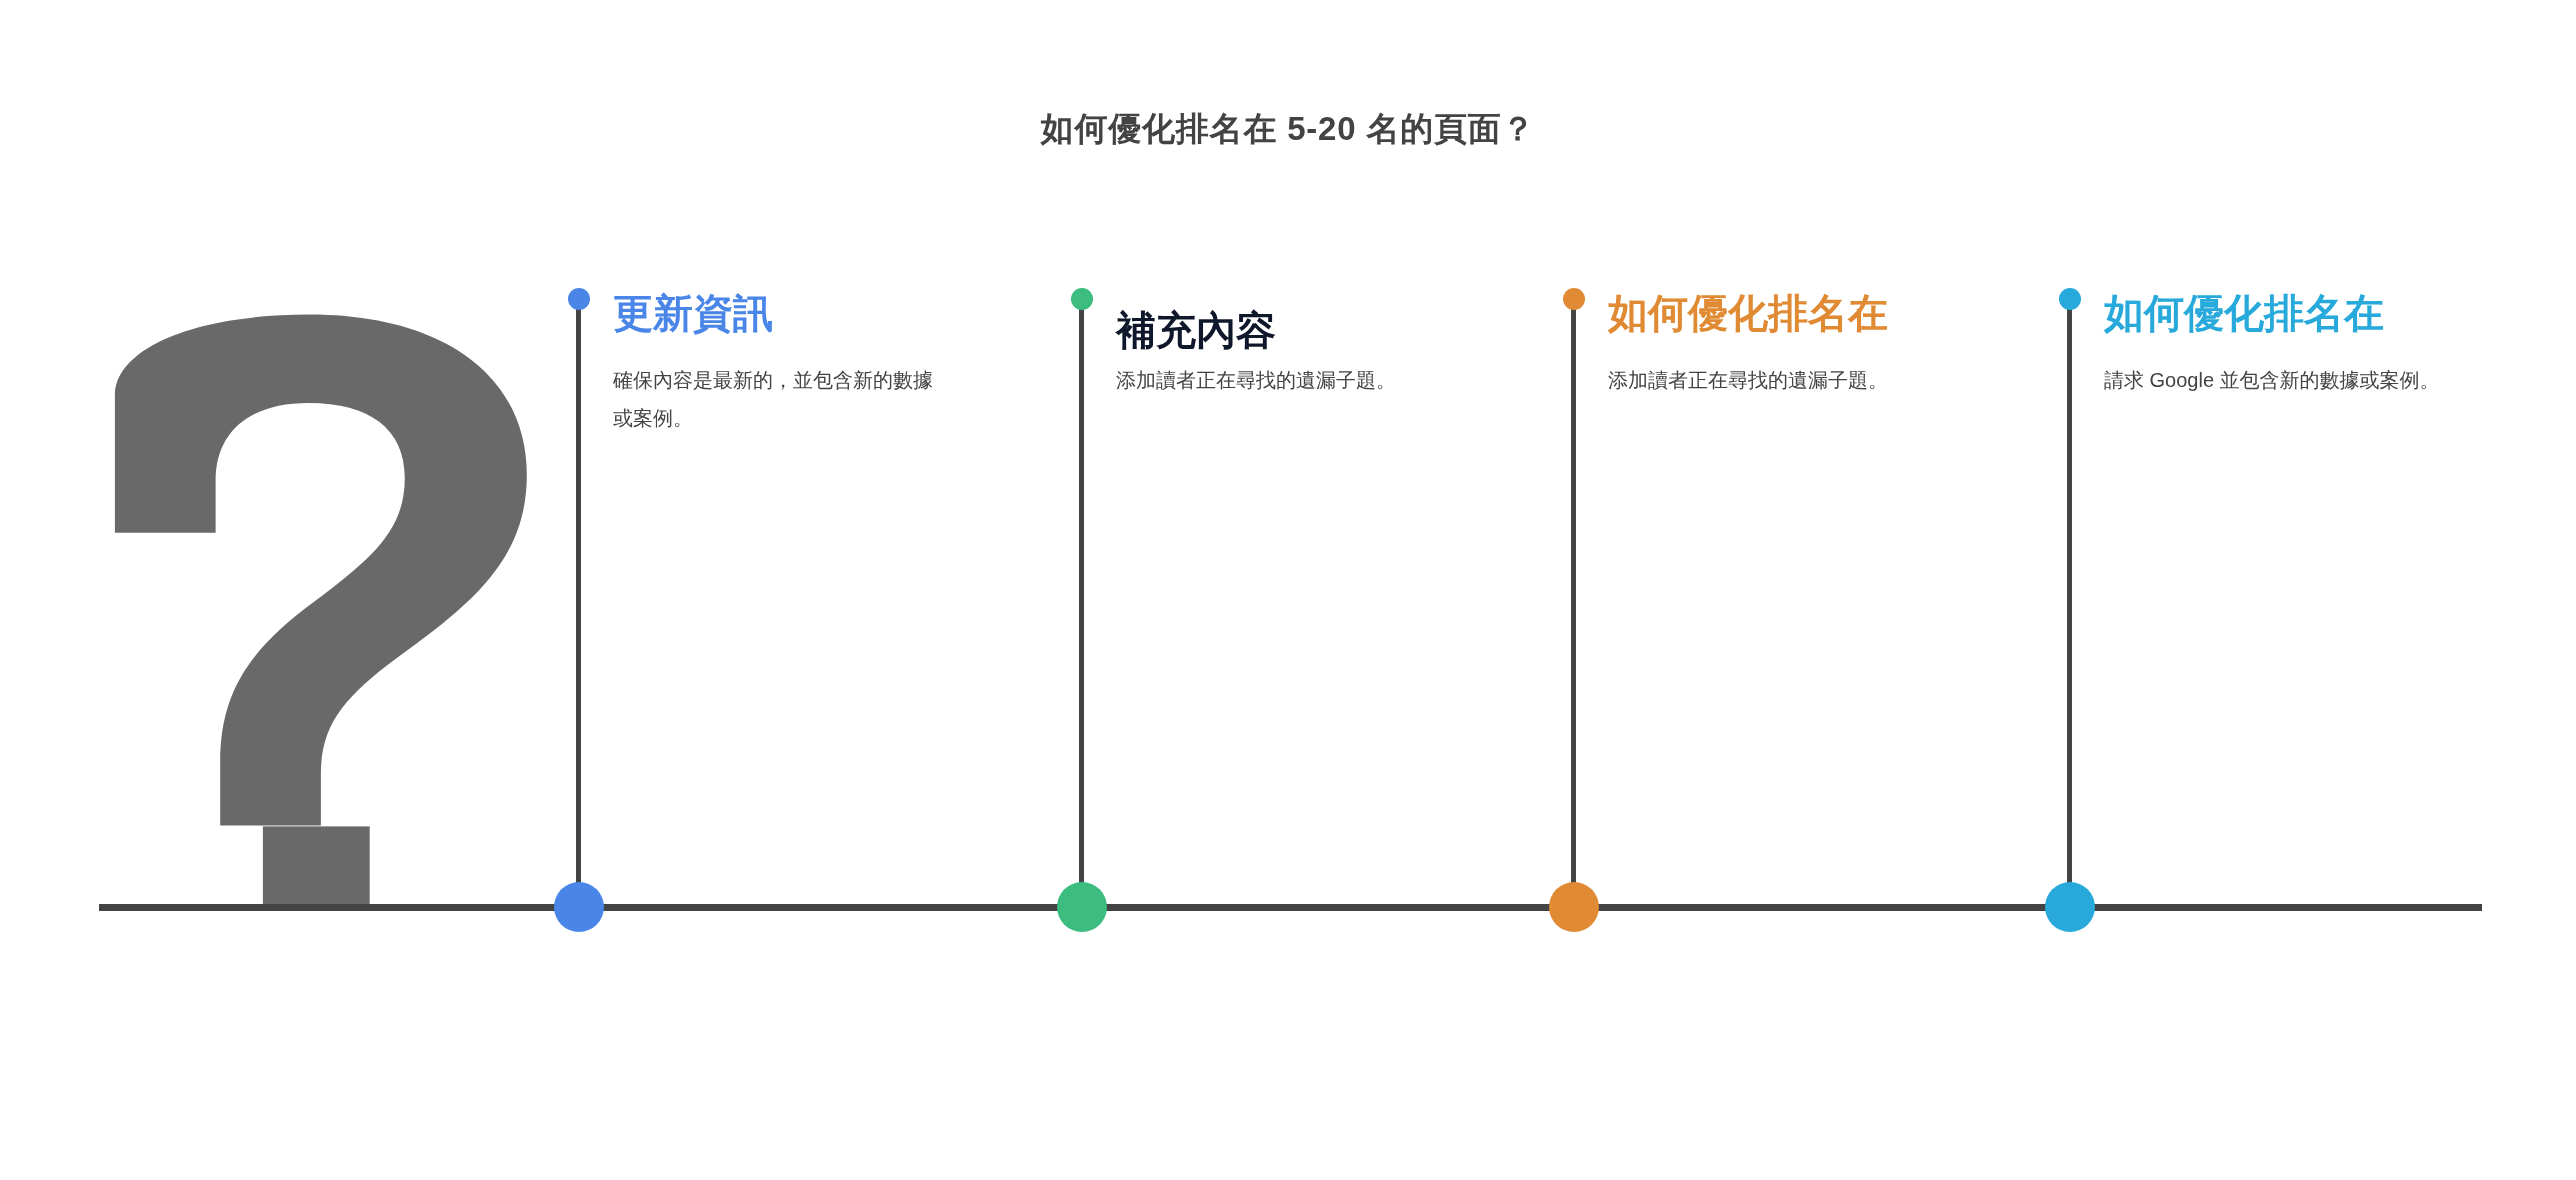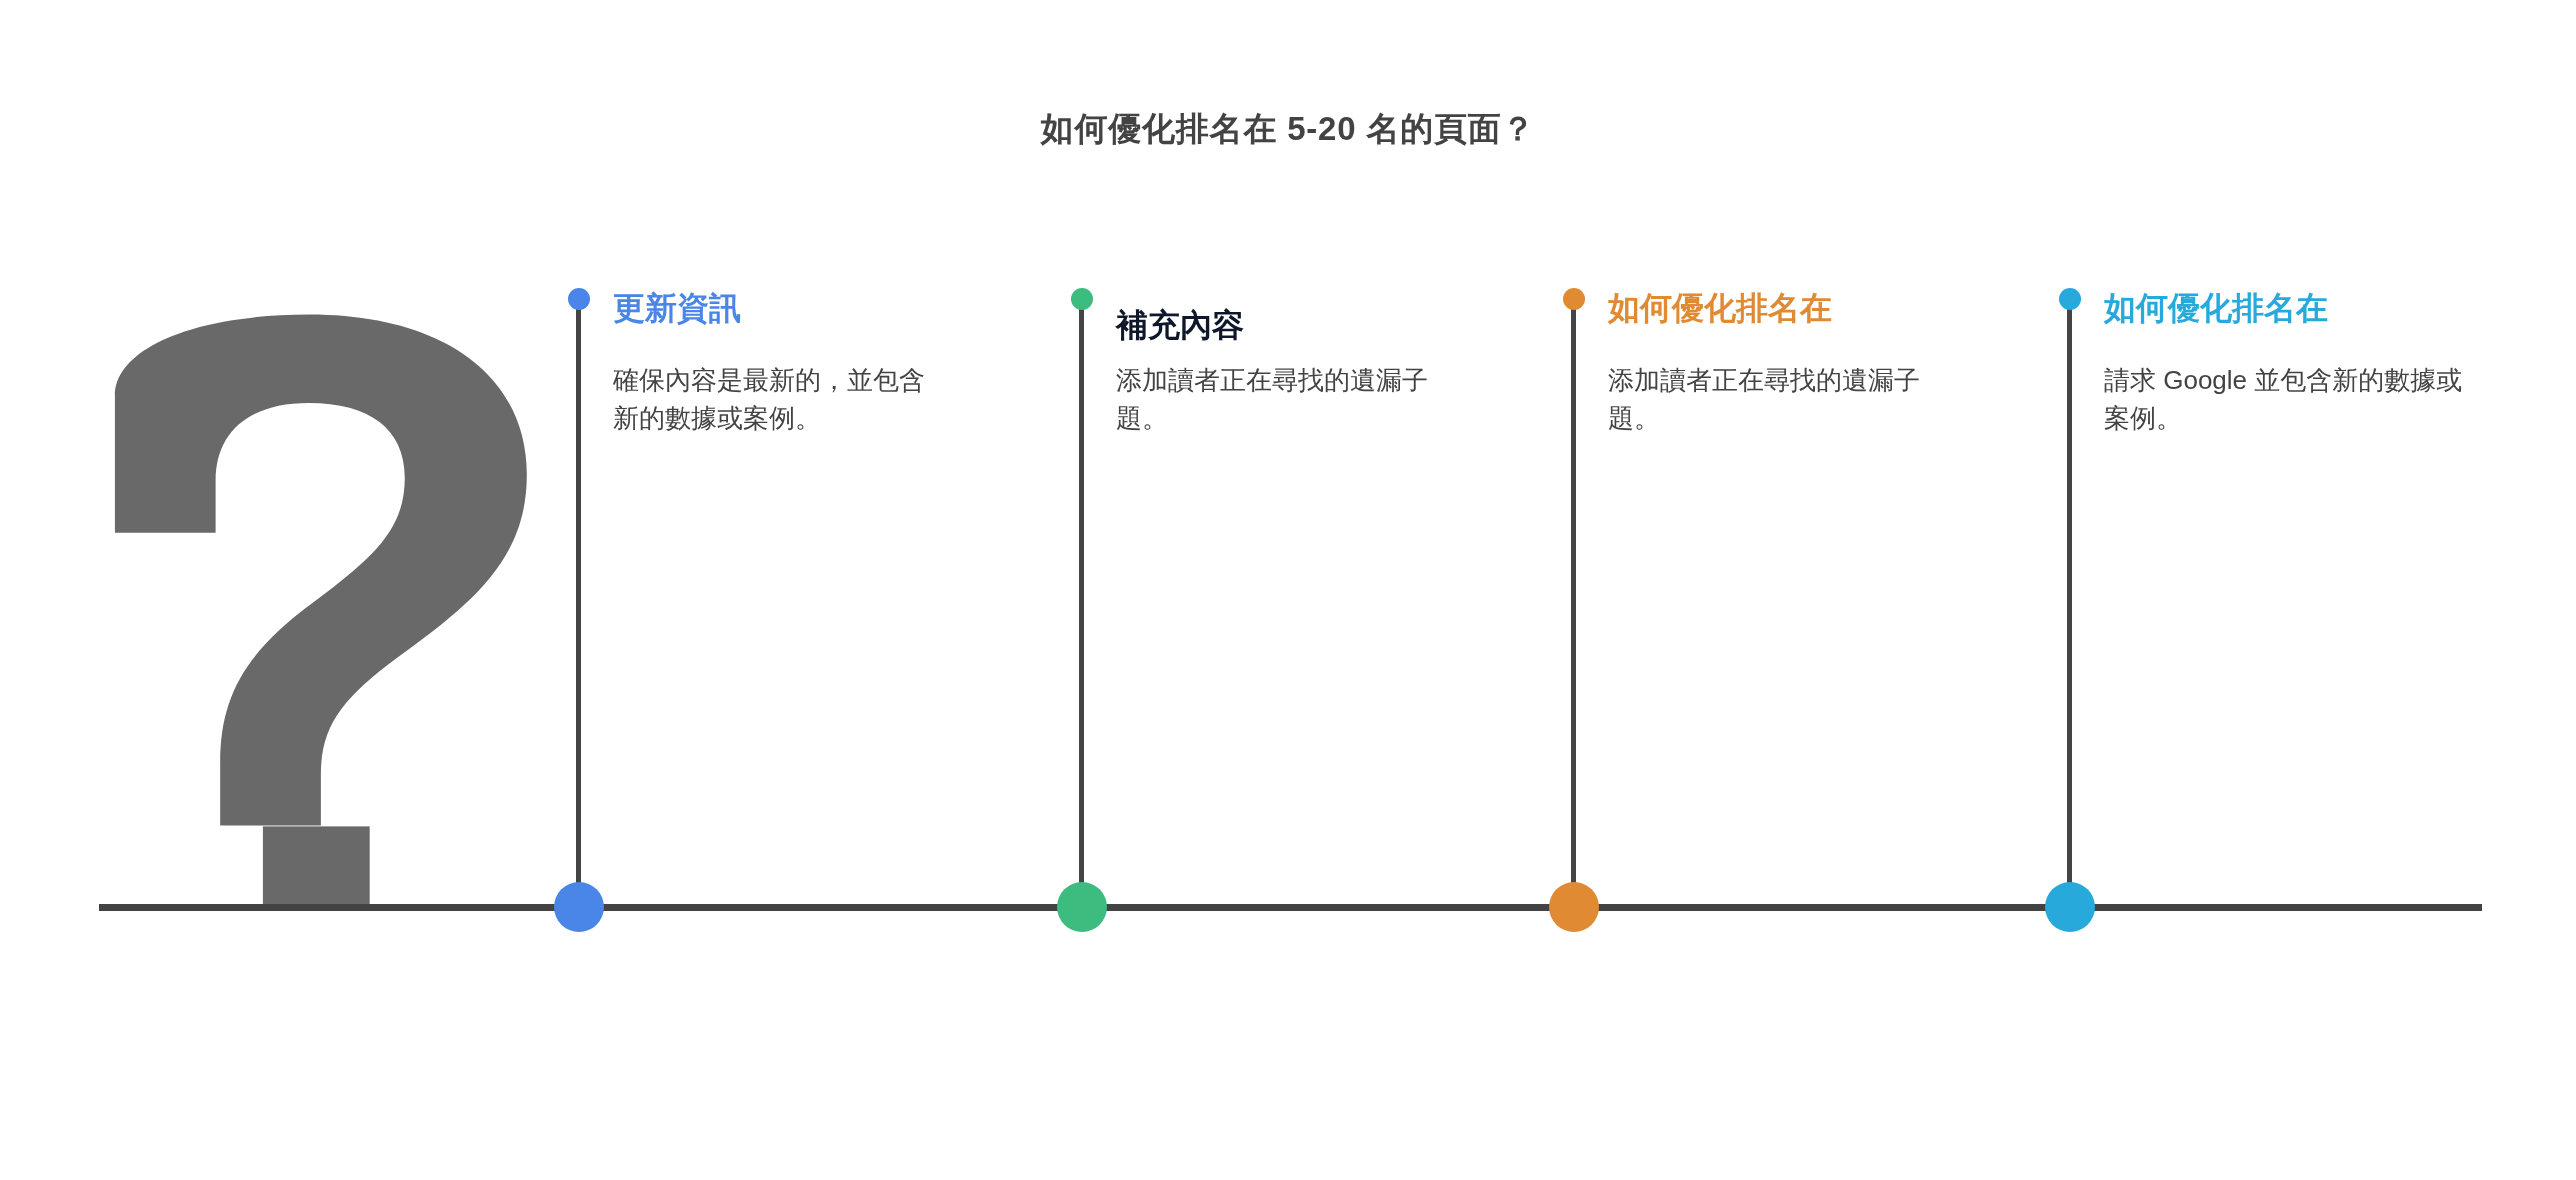--- a/index.html
+++ b/index.html
@@ -79,32 +79,32 @@
     left: -22px;
     top: 594px;
     width: 50px;
     height: 50px;
     border-radius: 50%;
   }
   .item-heading {
     position: absolute;
     left: 37px;
     top: 1.5px;
-    font-size: 32px;
+    font-size: 40px;
     font-weight: bold;
     white-space: nowrap;
     line-height: 1.15;
     text-align: center;
   }
   .item-body {
     position: absolute;
     left: 37px;
     top: 73px;
     width: 336px;
-    font-size: 26px;
+    font-size: 20px;
     line-height: 38px;
     color: #434343;
   }
   .item-4 .item-body {
     width: 381px;
   }
 </style>
 </head>
 <body style="background: rgb(255, 255, 255);">
 

